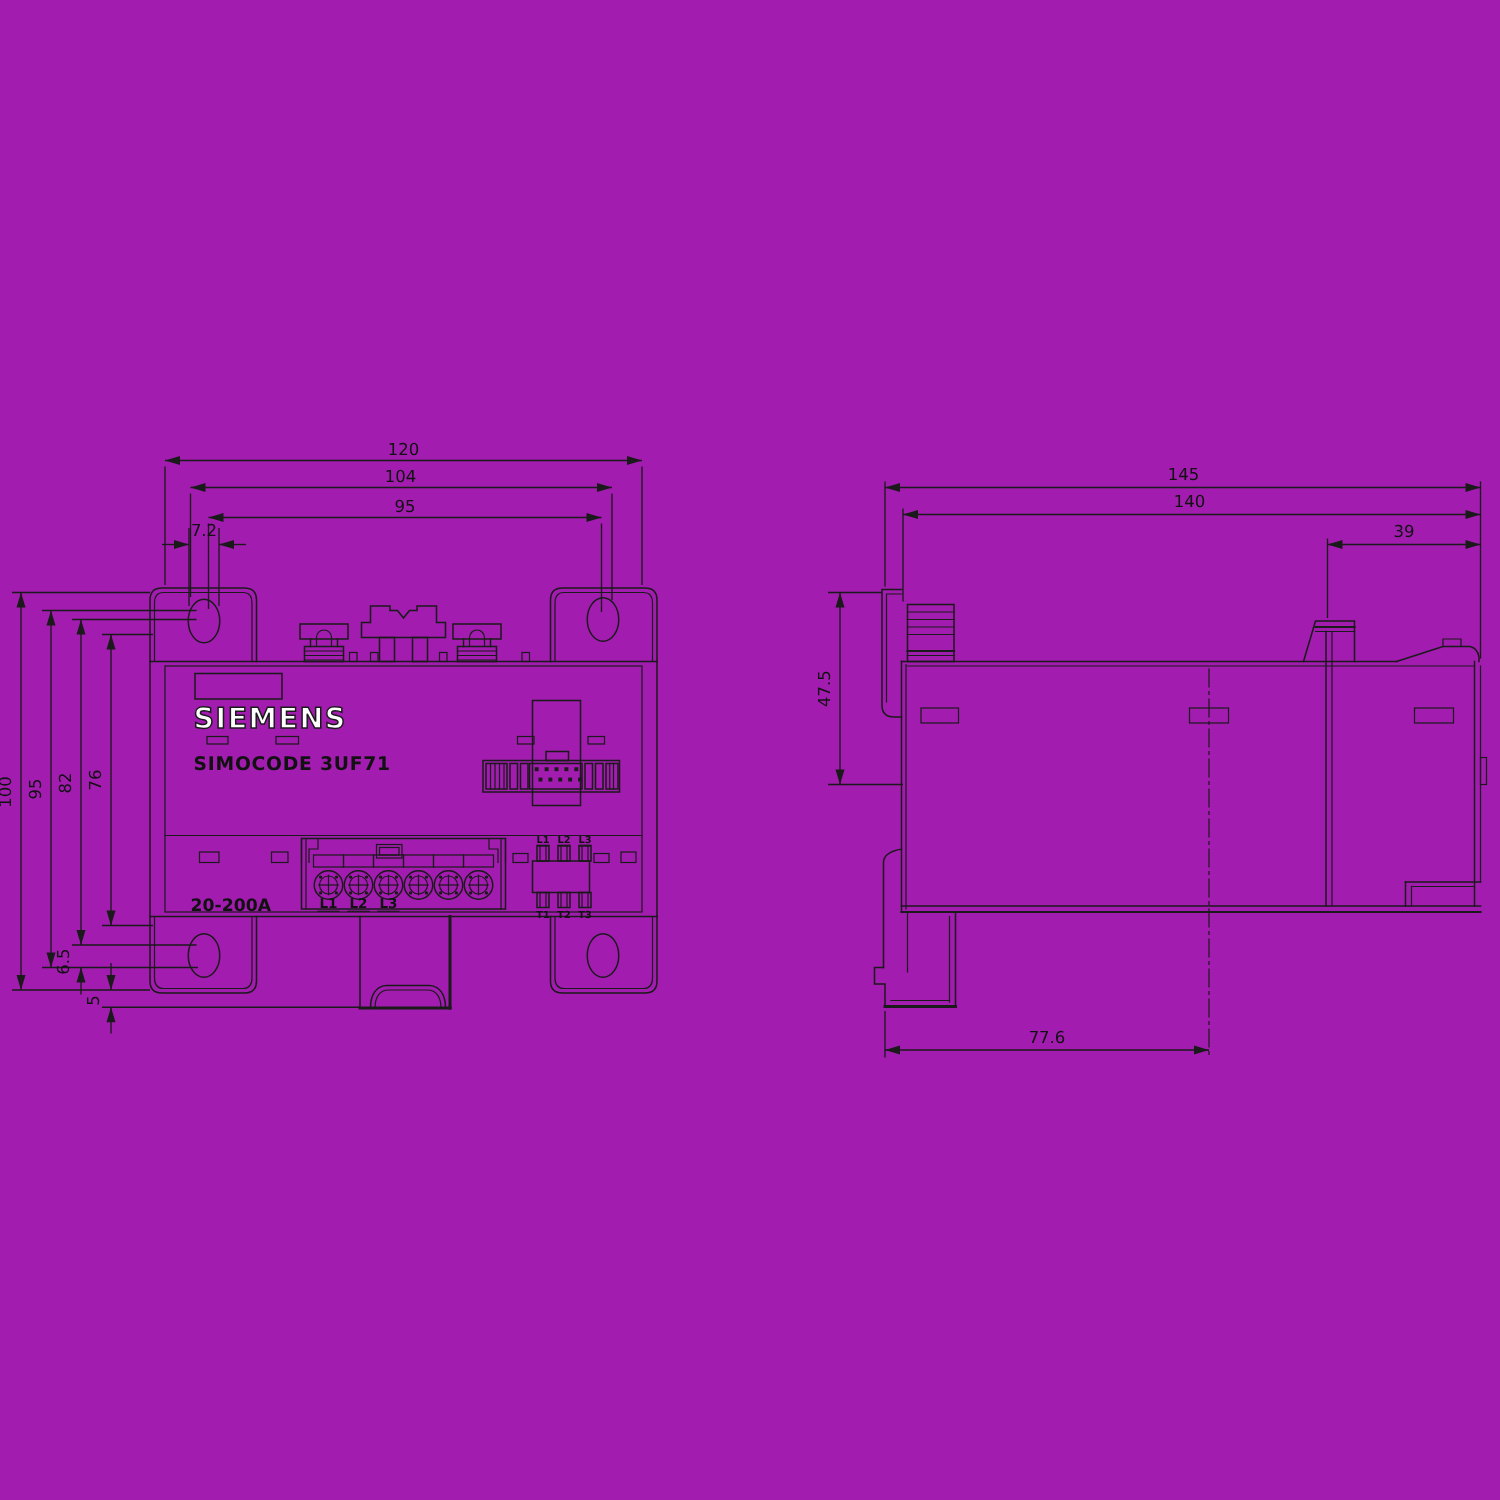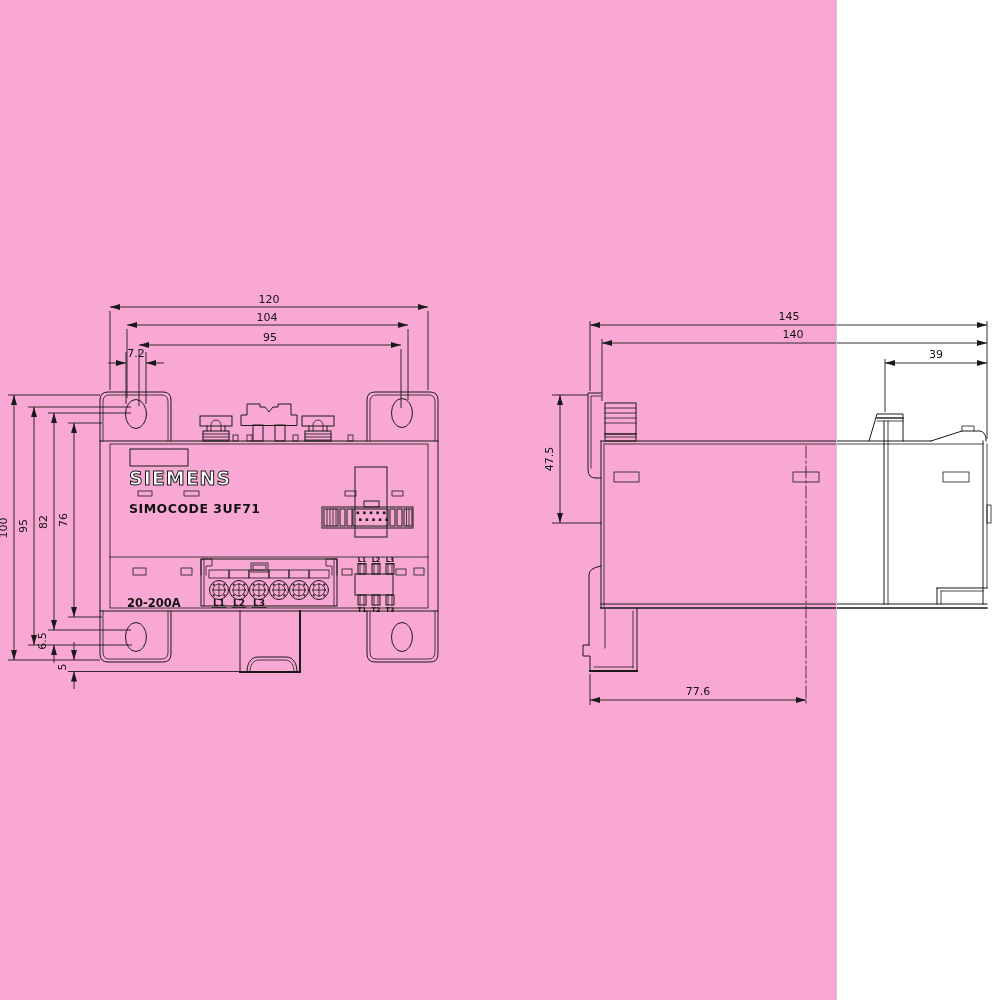--- a/index.html
+++ b/index.html
@@ -1,16 +1,16 @@
 <!DOCTYPE html>
 <html><head>
 <meta charset="utf-8">
 <style>
   html,body{margin:0;padding:0;background:#fff;}
-  .canvas{position:relative;width:836px;height:1000px;background:#f9a8d4;outline:1px solid #c9c9c9;font-family:"DejaVu Sans",sans-serif;}
+  .canvas{position:relative;width:1000px;height:1000px;background:#a21caf;outline:1px solid #c9c9c9;font-family:"DejaVu Sans",sans-serif;}
   svg{display:block}
   .ln{stroke:#1a1a1a;stroke-width:1;fill:none;stroke-linecap:square}
   .thin{stroke-width:0.8}
   .hv{stroke-width:2}
   .med{stroke-width:1.4}
   .blk{fill:#1a1a1a;stroke:none}
   .dimline{stroke:#1a1a1a;stroke-width:0.9;fill:none}
   .dimtxt{font-family:"DejaVu Sans",sans-serif;font-size:11px;fill:#111}
   .brandtxt{font-family:"DejaVu Sans",sans-serif;font-size:19px;font-weight:700;letter-spacing:1px;fill:#fff;stroke:#1a1a1a;stroke-width:1}
   .modeltxt{font-family:"DejaVu Sans",sans-serif;font-size:12.5px;font-weight:700;fill:#111;letter-spacing:0.5px}

